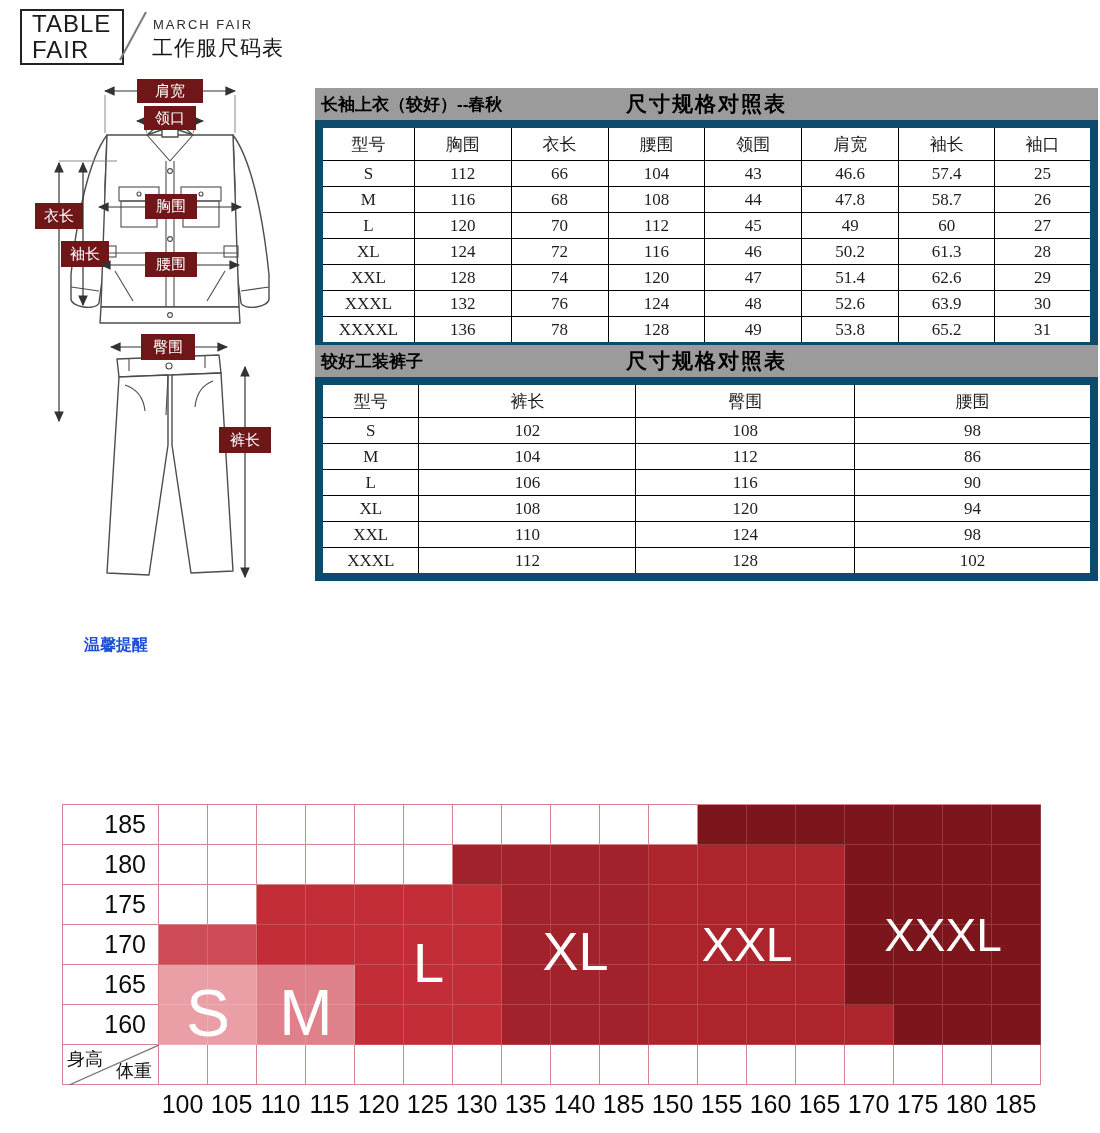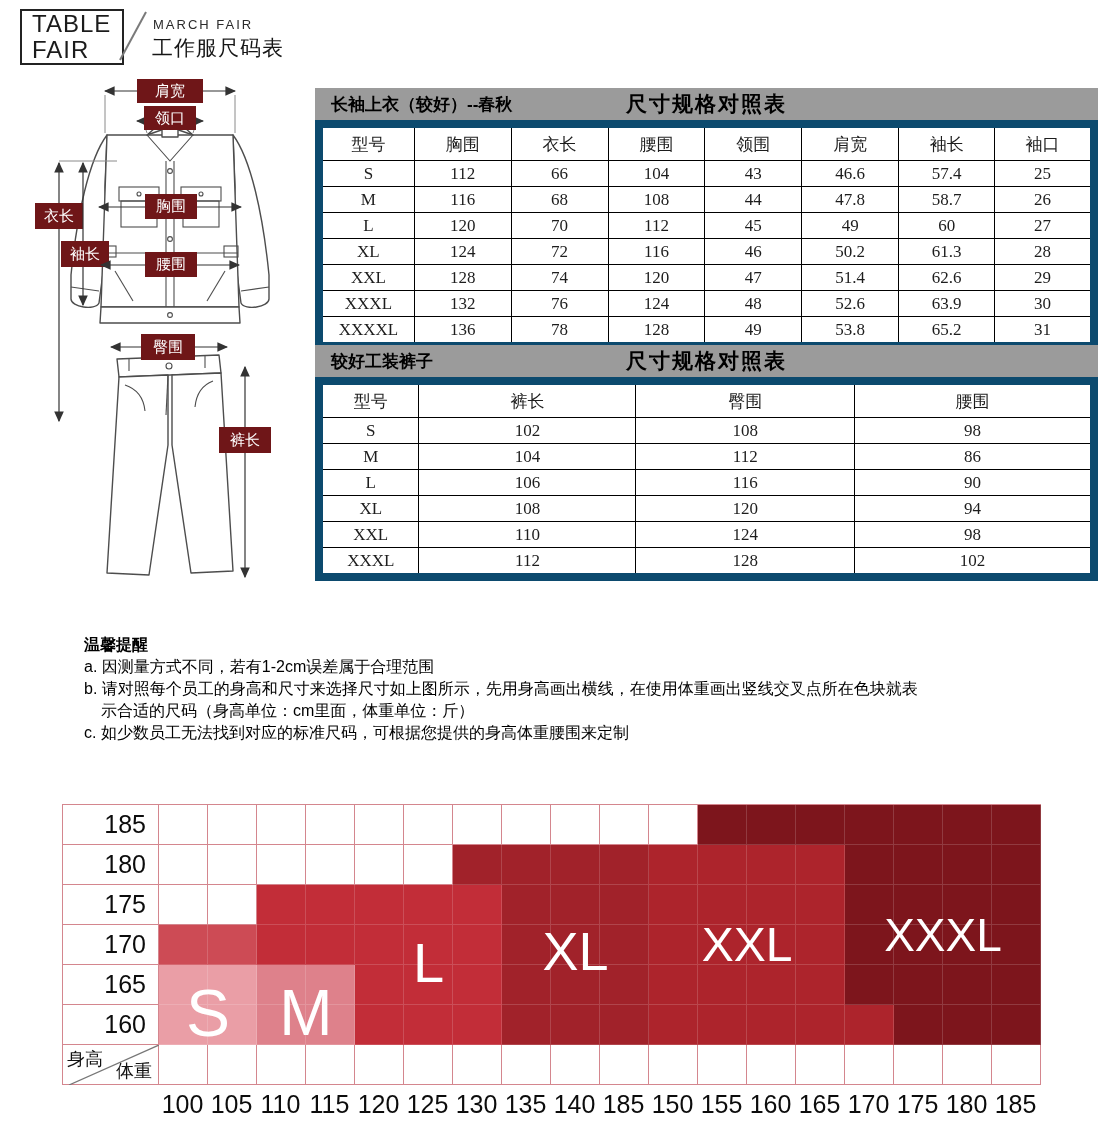--- a/index.html
+++ b/index.html
@@ -19,33 +19,33 @@
   .diagram .garment{fill:#ffffff;stroke:#4d4d4d;stroke-width:1.4;stroke-linejoin:round;}
   .diagram .detail{fill:none;stroke:#4d4d4d;stroke-width:1.1;}
   .diagram .guide{stroke:#8a8a8a;stroke-width:1;}
   .diagram .meas{stroke:#333;stroke-width:1.2;}
   .diagram .lbox{fill:#6f1618;}
   .diagram text{fill:#ffffff;font-size:15px;font-family:"Liberation Sans",sans-serif;
                 text-anchor:middle;dominant-baseline:middle;}
 
   
   .tbl{position:absolute;width:783px;}
-  .tbl-bar{height:32px;background:#9b9b9b;display:flex;align-items:center;position:relative;padding-left:16px;}
+  .tbl-bar{height:32px;background:#9b9b9b;display:flex;align-items:center;position:relative;padding-left:6px;}
   .tbl-bar .lt{font-size:17px;font-weight:bold;color:#000;}
   .tbl-bar .ct{position:absolute;left:50%;transform:translateX(-50%);font-size:21px;font-weight:bold;color:#000;letter-spacing:2px;}
   .tbl table{width:100%;border-collapse:collapse;table-layout:fixed;border:8px solid #0c4a6e;background:#fff;}
   .tbl th,.tbl td{border:1px solid #000;text-align:center;font-family:"Liberation Serif",serif;
                   font-size:17px;color:#1d1d1d;font-weight:normal;padding:0;}
   .tbl th{height:32px;}
   .tbl td{height:25px;}
 
   
   .red-title{position:absolute;left:88px;top:584px;font-size:36px;font-weight:bold;
              color:#8b1a1a;letter-spacing:3px;}
-  .notes{position:absolute;left:84px;top:634px;width:1010px;font-size:16px;line-height:22px;color:#000000;}
+  .notes{position:absolute;left:84px;top:634px;width:1010px;font-size:16px;line-height:22px;color:#1d4ed8;}
   .notes .nt{font-weight:bold;}
   .notes .ind{padding-left:17px;}
 
   
   .chart{position:absolute;left:62px;top:804px;width:978px;height:280px;
          border-top:1px solid #d4868e;border-left:1px solid #d4868e;}
   .cell,.hlabel,.corner{position:absolute;box-sizing:border-box;
          border-right:1px solid #d4868e;border-bottom:1px solid #d4868e;}
   .hlabel{display:flex;align-items:center;justify-content:flex-end;padding-right:12px;
           font-size:25px;color:#0c0c0c;background:#fff;}
@@ -320,26 +320,20 @@
             <td>112</td>
             <td>128</td>
             <td>102</td>
           </tr>
         </tbody>
       </table>
   </div>
 
   <div class="notes">
     <div class="nt">温馨提醒</div>
-    <div id="note-lines">
-        <div class="">a. 因测量方式不同，若有1-2cm误差属于合理范围</div>
-        <div class="">b. 请对照每个员工的身高和尺寸来选择尺寸如上图所示，先用身高画出横线，在使用体重画出竖线交叉点所在色块就表</div>
-        <div class="ind">示合适的尺码（身高单位：cm里面，体重单位：斤）</div>
-        <div class="">c. 如少数员工无法找到对应的标准尺码，可根据您提供的身高体重腰围来定制</div>
-      </div>
   </div>
 
   <div class="chart" id="heatmap">
       <div class="hlabel" style="left: 0px; top: 0px; width: 96px; height: 40px;">185</div>
       <div class="hlabel" style="left: 0px; top: 40px; width: 96px; height: 40px;">180</div>
       <div class="hlabel" style="left: 0px; top: 80px; width: 96px; height: 40px;">175</div>
       <div class="hlabel" style="left: 0px; top: 120px; width: 96px; height: 40px;">170</div>
       <div class="hlabel" style="left: 0px; top: 160px; width: 96px; height: 40px;">165</div>
       <div class="hlabel" style="left: 0px; top: 200px; width: 96px; height: 40px;">160</div>
       <div class="cell" style="left: 96px; top: 0px; width: 49px; height: 40px; background: rgb(255, 255, 255);"></div>

